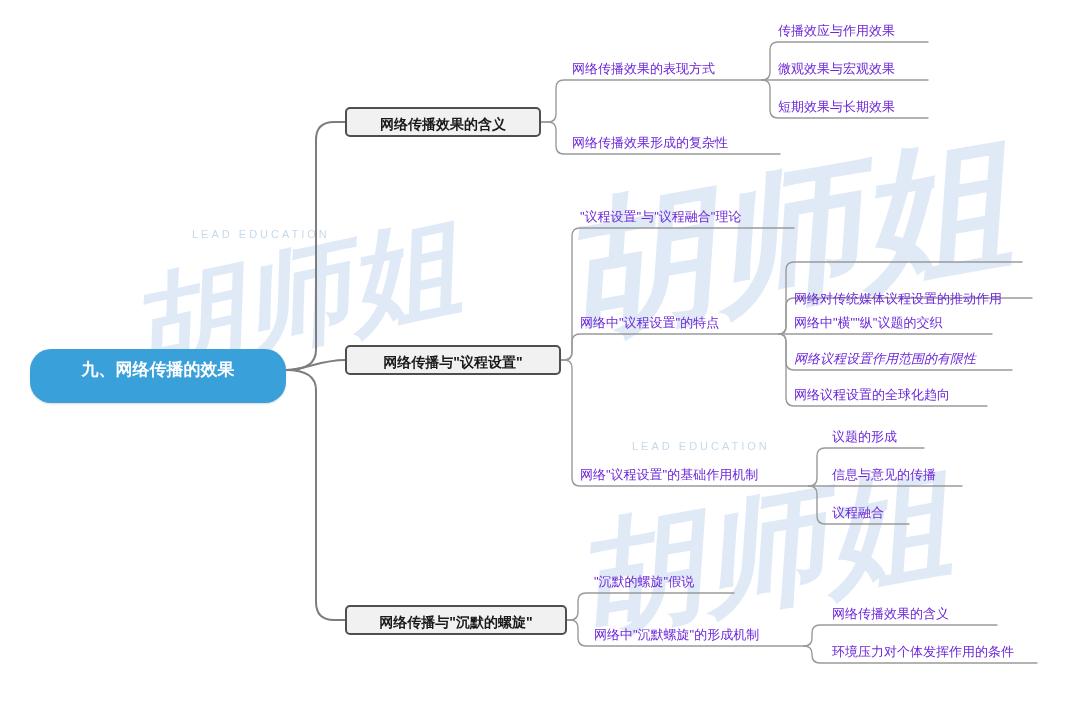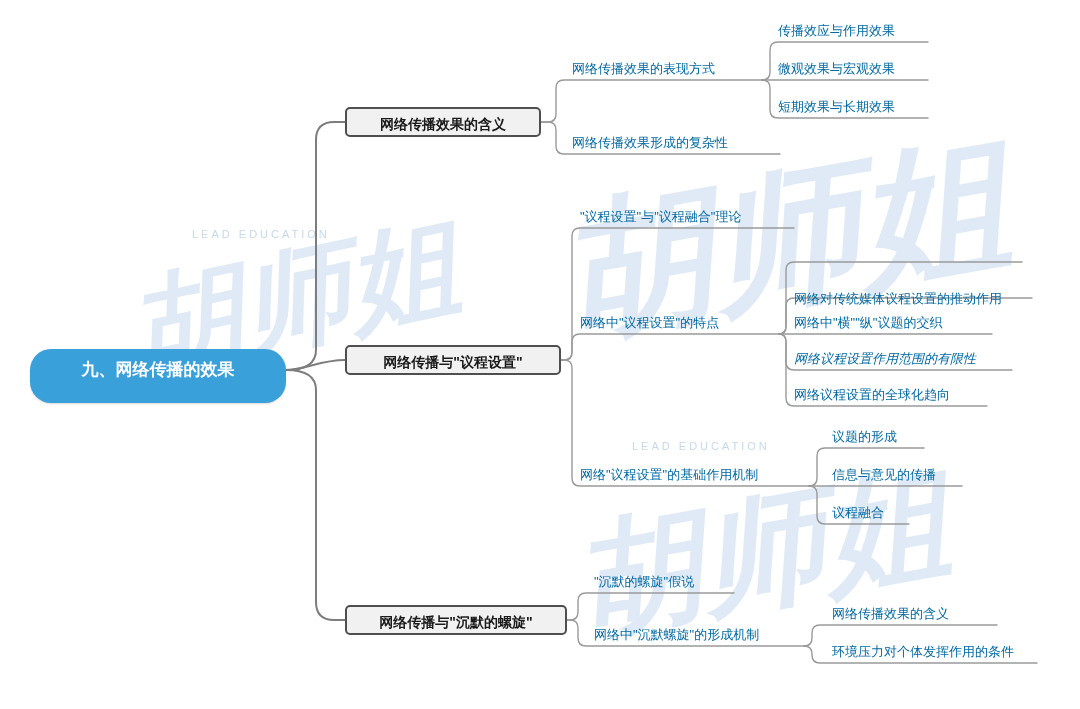--- a/index.html
+++ b/index.html
@@ -19,21 +19,21 @@
   }
   .l1{
     position:absolute;height:30px;line-height:30px;background:#f1f1f1;border:2px solid #4f4f4f;
     border-radius:5px;color:#1a1a1a;font-weight:bold;font-size:14px;text-align:center;
     white-space:nowrap;box-sizing:border-box;z-index:2;
   }
   .l1-1{left:345px;top:107px;width:196px;}
   .l1-2{left:345px;top:345px;width:216px;}
   .l1-3{left:345px;top:605px;width:222px;}
   .leaf{
-    position:absolute;height:18px;line-height:18px;font-size:13px;color:#0369a1;
+    position:absolute;height:18px;line-height:18px;font-size:13px;color:#6d28d9;
     white-space:nowrap;z-index:2;
   }
 </style>
 </head>
 <body>
 
 <div class="canvas">
 
   <div class="wm" style="left:130px;top:225px;font-size:110px;transform:rotate(-12deg);">胡师姐</div>
   <div class="wm-sub" style="left:192px;top:228px;">LEAD EDUCATION</div>

